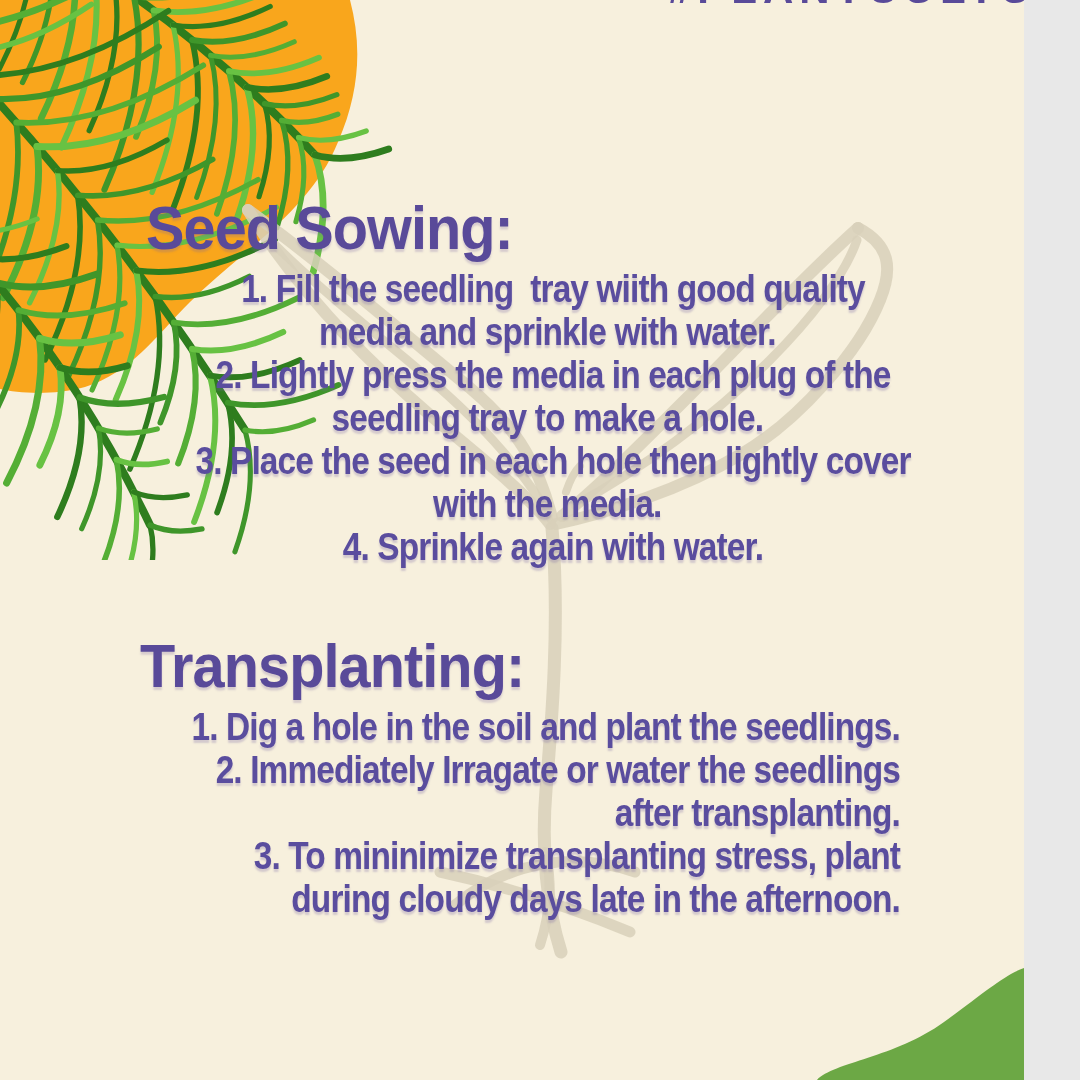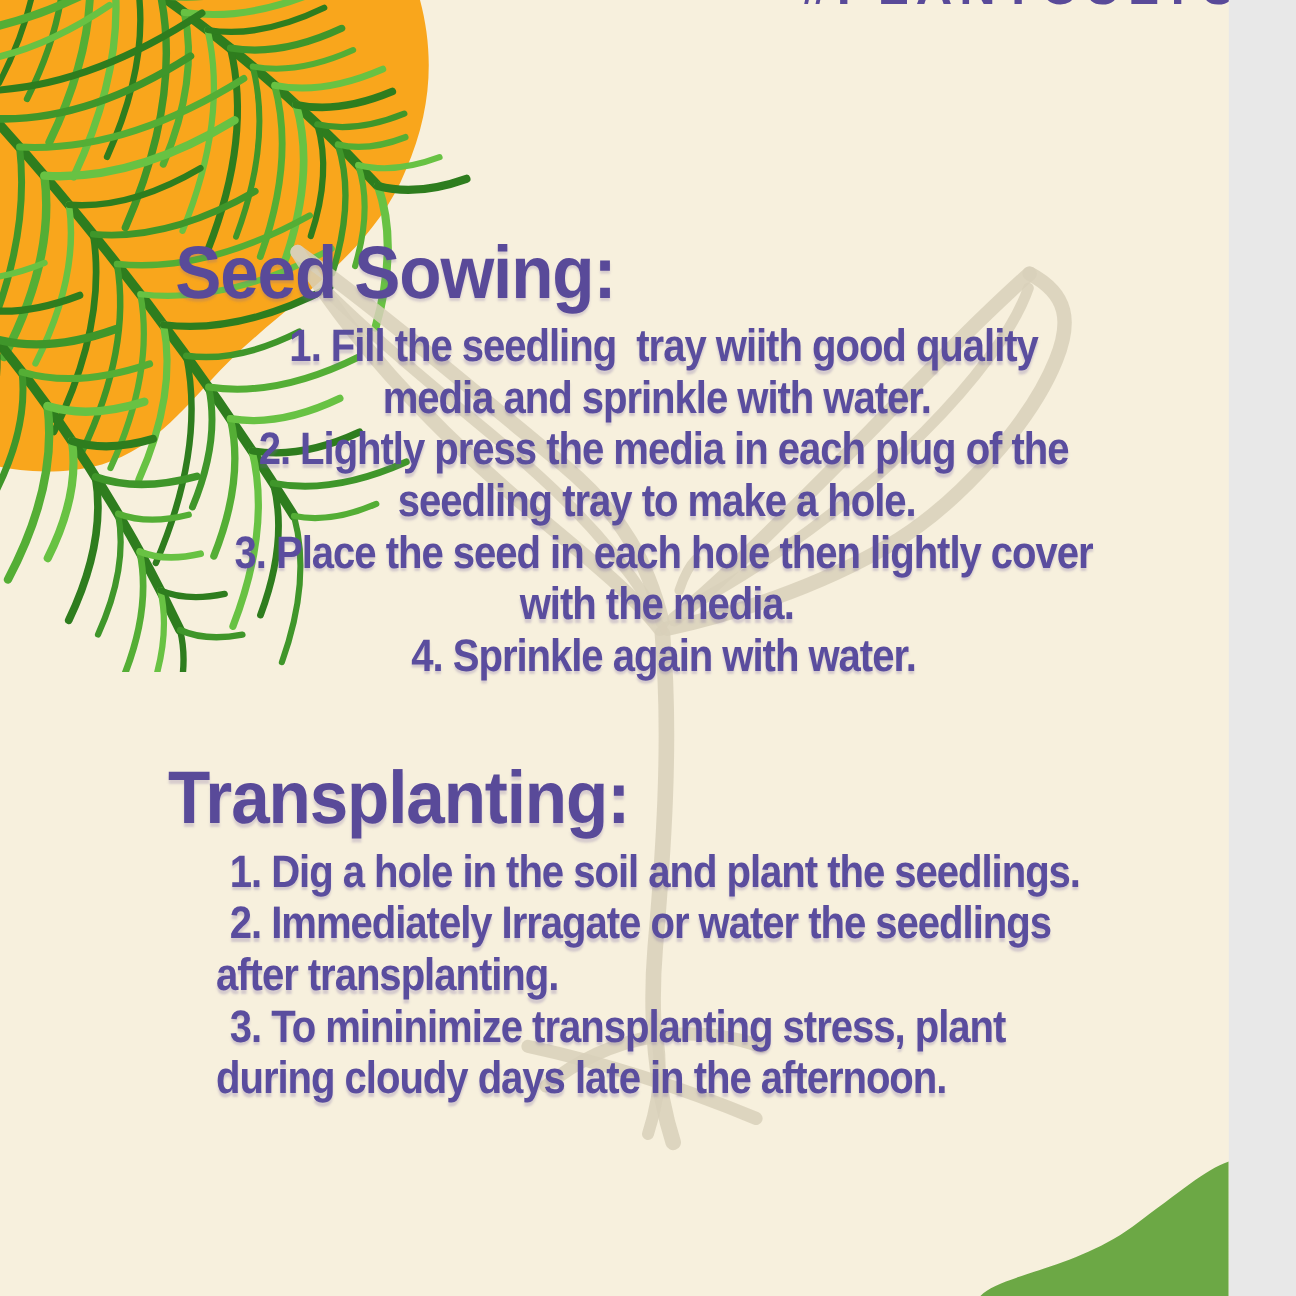--- a/index.html
+++ b/index.html
@@ -21,21 +21,21 @@
   .heading{
     position:absolute;font-size:62px;font-weight:bold;letter-spacing:-1px;
     color:var(--purple-h,#594a99);white-space:pre;
     transform:scaleX(0.93);transform-origin:left top;
     text-shadow:0 3px 2px rgba(120,100,160,0.25);
   }
   #heading-1{left:146px;top:192px;}
   #heading-2{left:140px;top:630px;}
   .steps{position:absolute;color:var(--purple-b,#5a4d9e);}
   #steps-1{left:184px;top:268px;text-align:center;}
-  #steps-2{left:180px;top:706px;}
+  #steps-2{left:180px;top:706px;text-align:right;}
   .line{
     font-size:38px;font-weight:bold;line-height:43px;letter-spacing:-1px;
     white-space:pre;transform:scaleX(0.88);transform-origin:left top;
     text-shadow:0 3px 2px rgba(120,100,160,0.28);
   }
   .line.num{padding-left:13px;}
   #orange-blob path{fill:var(--orange,#f9a61c);}
   #green-blob path{fill:var(--green,#6ca845);}
   #sketch path{stroke:var(--sketch,#d8d0ba);fill:none;stroke-linecap:round;opacity:0.85;}
 </style>

